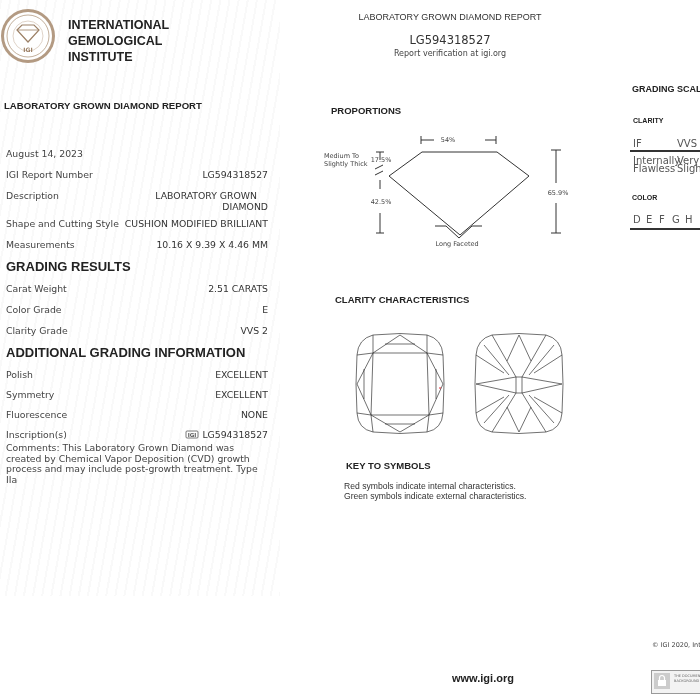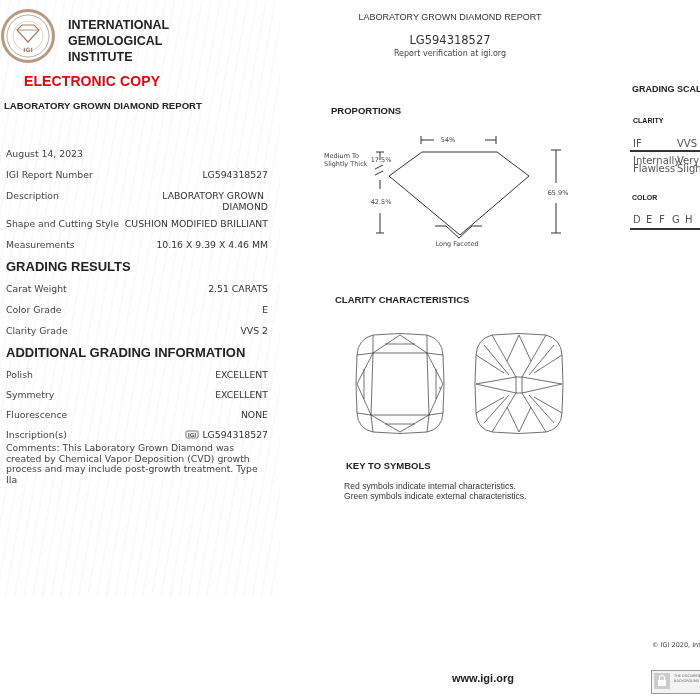--- a/index.html
+++ b/index.html
@@ -50,35 +50,34 @@
     <circle cx="28" cy="28" r="15" fill="none" stroke="#c9b5a2" stroke-width="0.6"></circle>
     <polygon points="17,22 22,17 34,17 39,22 28,34" fill="none" stroke="#9c8066" stroke-width="1.2"></polygon>
     <polyline points="17,22 39,22" stroke="#9c8066" stroke-width="0.8" fill="none"></polyline>
     <text x="28" y="44" font-size="6" text-anchor="middle" fill="#9c8066" font-family="DejaVu Sans, sans-serif" font-weight="bold">IGI</text>
   </svg>
   <div class="org">
     <div>INTERNATIONAL</div>
     <div>GEMOLOGICAL</div>
     <div>INSTITUTE</div>
   </div>
-  <div class="ecopy">ELECTRONIC COPY</div>
   <div class="lgdr">LABORATORY GROWN DIAMOND REPORT</div>
 
   <div class="row" style="top:148px">
       <span class="k">August 14, 2023</span>
     </div>
 
   <div class="row" style="top:169px">
     <span class="k">IGI Report Number</span>
     <span class="v">LG594318527</span>
   </div>
   <div class="row" style="top:190px">
     <span class="k">Description</span>
     <span class="v" style="line-height:11px">
-      <div style="margin-right:4px">LABORATORY GROWN</div>
+      <div style="margin-right:11px">LABORATORY GROWN</div>
       <div>DIAMOND</div>
     </span>
   </div>
   <div class="row" style="top:218px">
     <span class="k">Shape and Cutting Style</span>
     <span class="v">CUSHION MODIFIED BRILLIANT</span>
   </div>
   <div class="row" style="top:239px">
     <span class="k">Measurements</span>
     <span class="v">10.16 X 9.39 X 4.46 MM</span>

